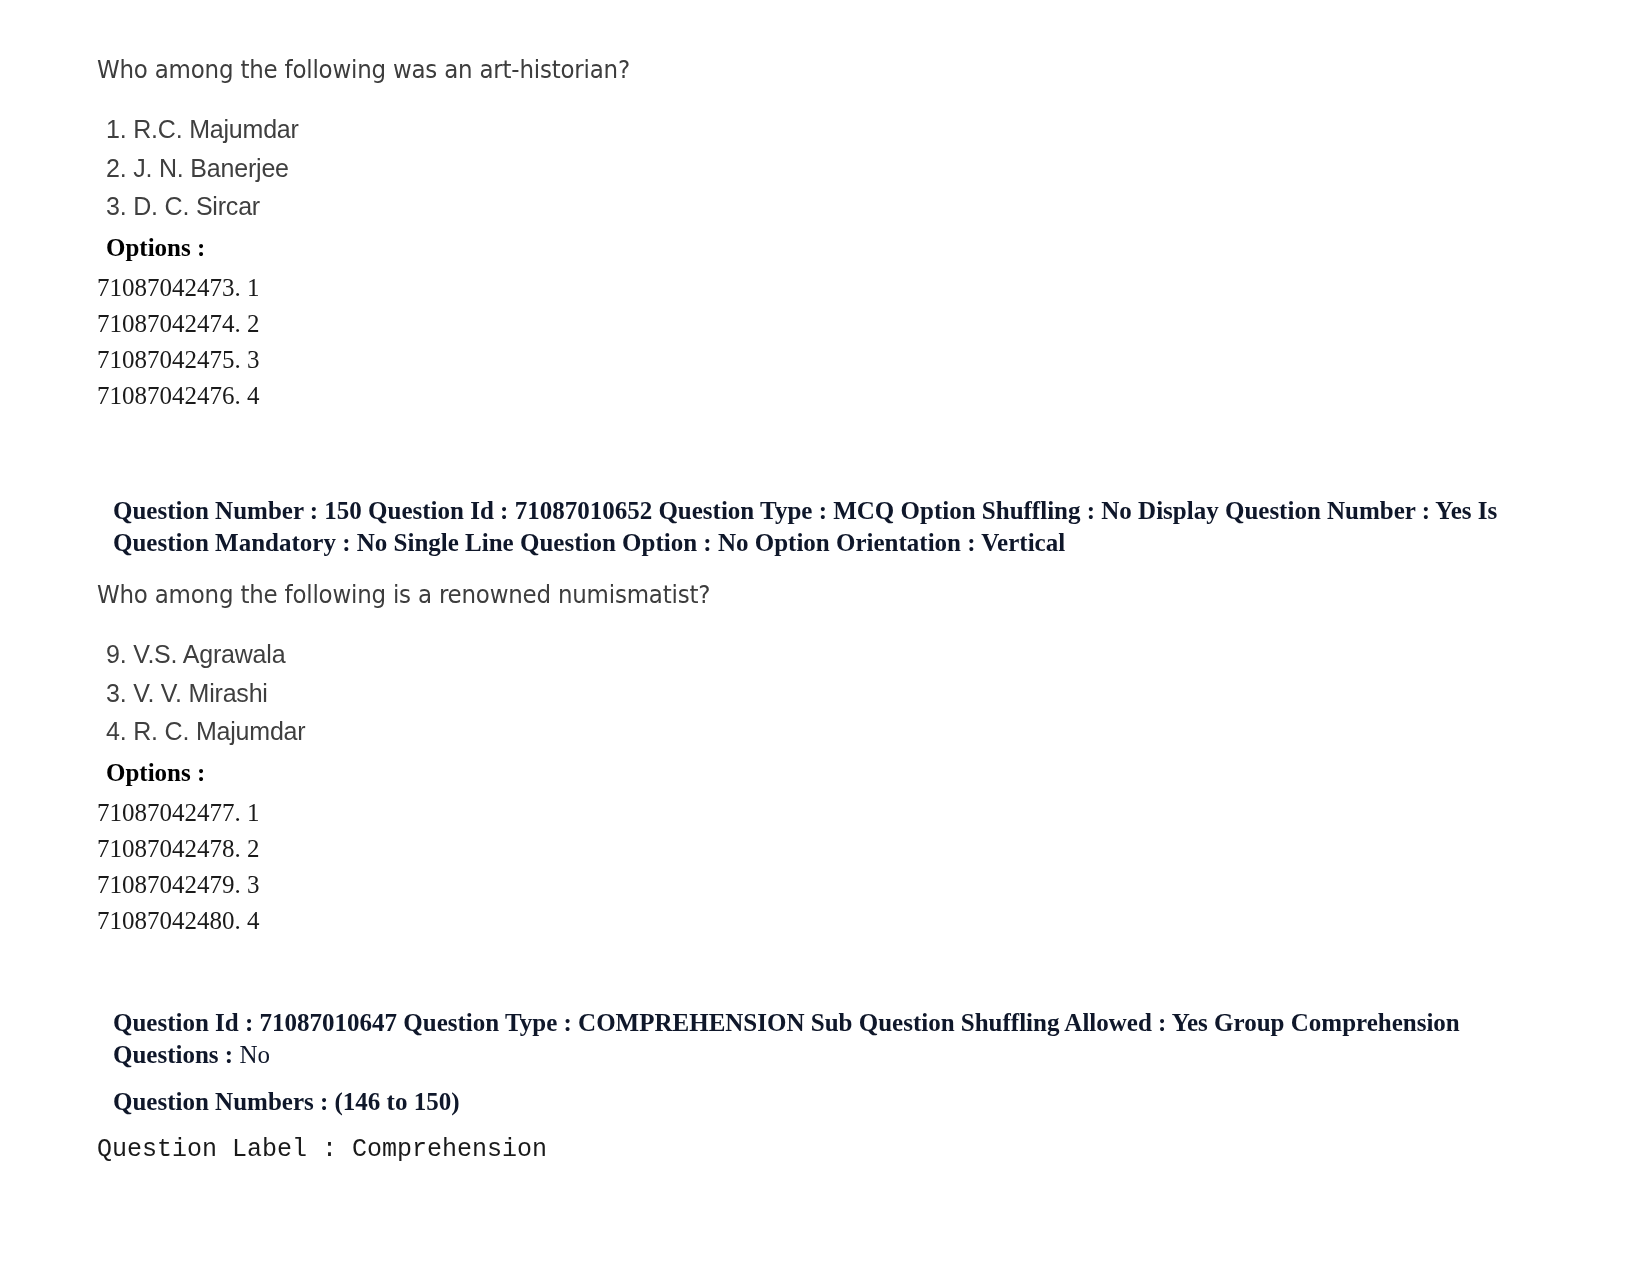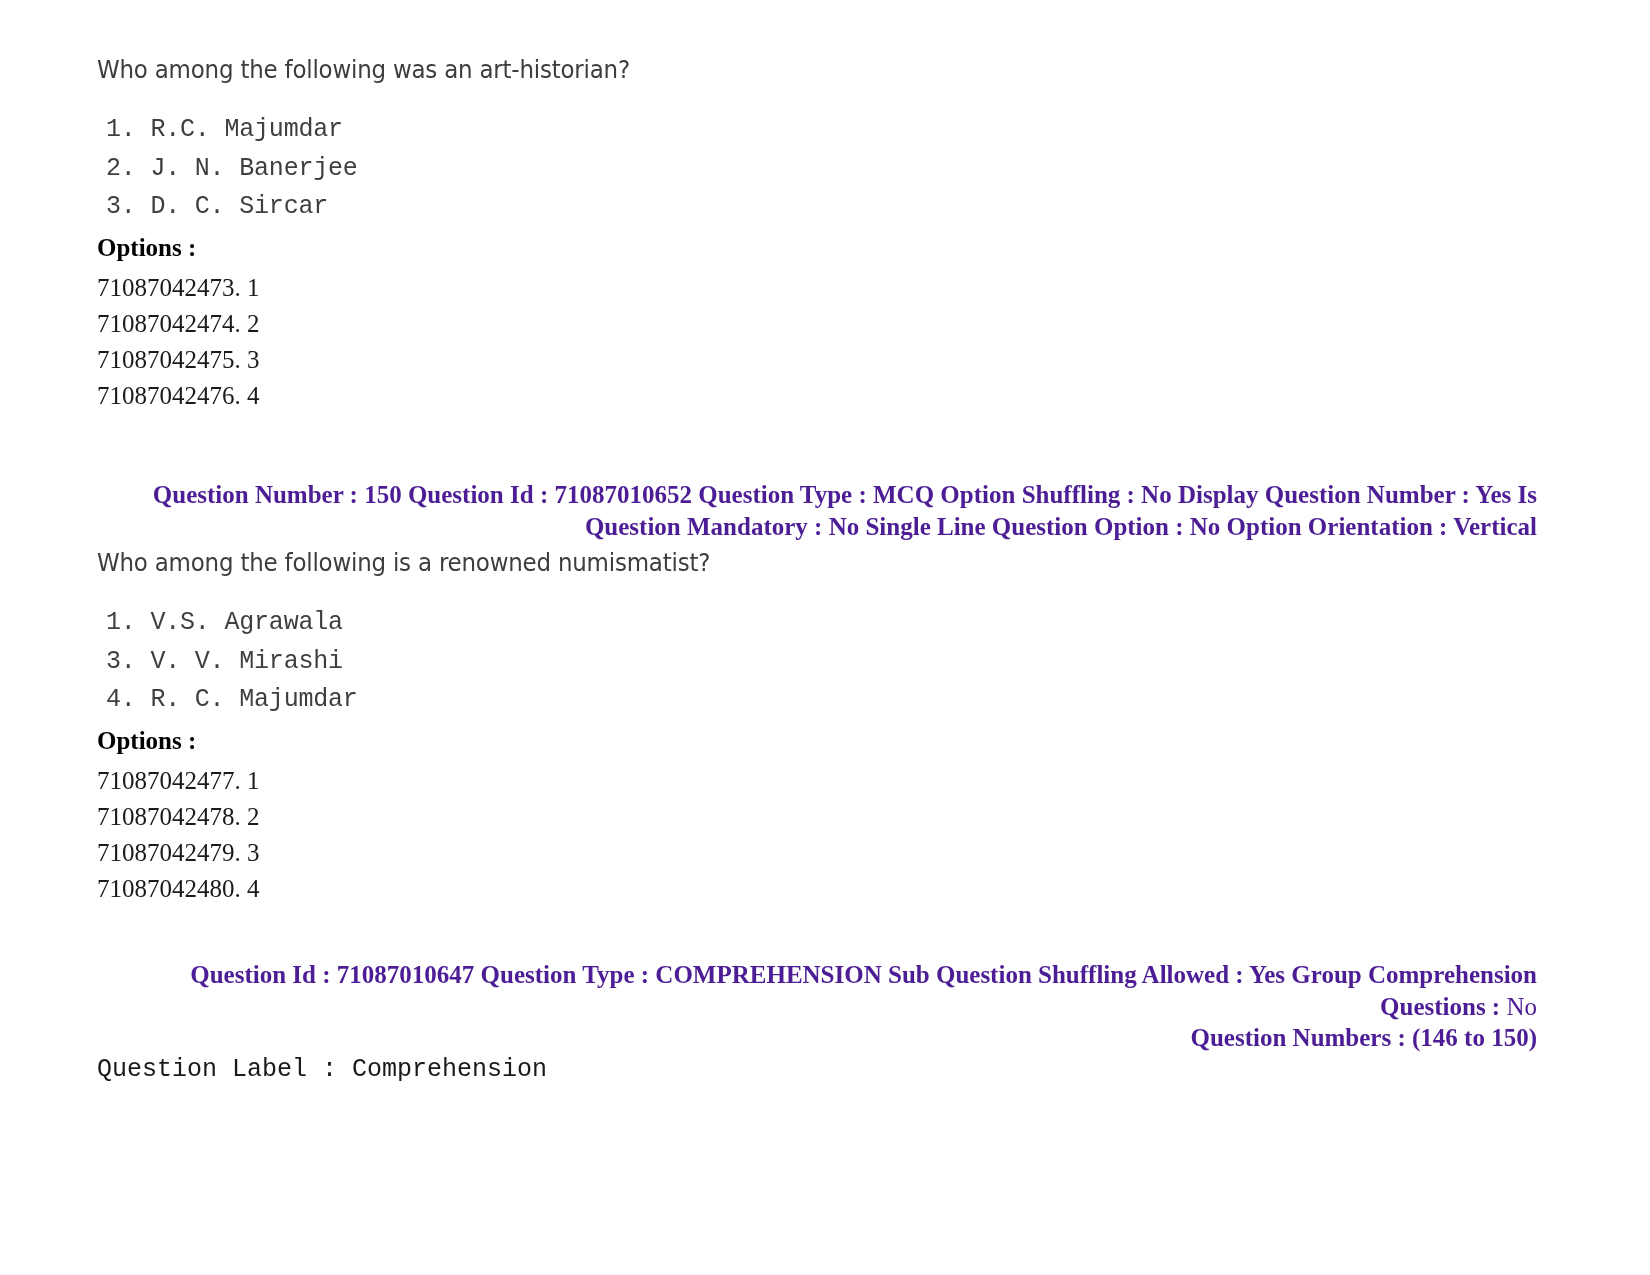--- a/index.html
+++ b/index.html
@@ -39,54 +39,53 @@
     color: #3d3d3d;
     letter-spacing: -0.2px;
     white-space: pre;
   }
   .opt-list {
     margin: 0;
     padding: 0;
     list-style: none;
   }
   .opt-list li {
-    font-family: Liberation Mono, monospace;
+    font-family: Liberation Sans, sans-serif;
     font-size: 25px;
     line-height: 1.0;
     color: #3f3f3f;
     letter-spacing: -0.2px;
     padding-left: 9px;
     margin-bottom: 13.5px;
     white-space: pre;
   }
 
   
   .meta-bold {
     font-family: "Liberation Serif", serif;
     font-weight: bold;
     font-size: 25px;
     line-height: 1.26;
-    color: #4c1d95;
-    margin: 0;
-    text-align: right;
+    color: #0f172a;
+    margin: 16px;
   }
   .meta-plain {
     font-family: Liberation Mono, monospace;
     font-weight: normal;
     font-size: 25px;
     line-height: 1.26;
     color: #1a1a1a;
     margin: 0;
   }
   .options-label {
     font-family: "Liberation Serif", serif;
     font-weight: bold;
     font-size: 25px;
     color: #000;
-    margin: 0;
+    margin: 9px;
     line-height: 1.22;
   }
   .optid {
     font-family: "Liberation Serif", serif;
     font-weight: normal;
     font-size: 25px;
     color: #1a1a1a;
     line-height: 1.0;
     margin: 0 0 11px 0;
     white-space: pre;
@@ -136,21 +135,21 @@
     </div>
 
     <div class="gap-small"></div>
 
     <div>
       <div class="qtext">Who among the following is a renowned numismatist?</div>
 
       <div class="gap-after-question"></div>
 
       <ul class="opt-list">
-        <li>1. V.S. Agrawala</li>
+        <li>9. V.S. Agrawala</li>
         <li>3. V. V. Mirashi</li>
         <li>4. R. C. Majumdar</li>
       </ul>
 
       <p class="options-label">Options :</p>
 
       <div class="optid-group">
         <p class="optid">71087042477. 1</p>
         <p class="optid">71087042478. 2</p>
         <p class="optid">71087042479. 3</p>

